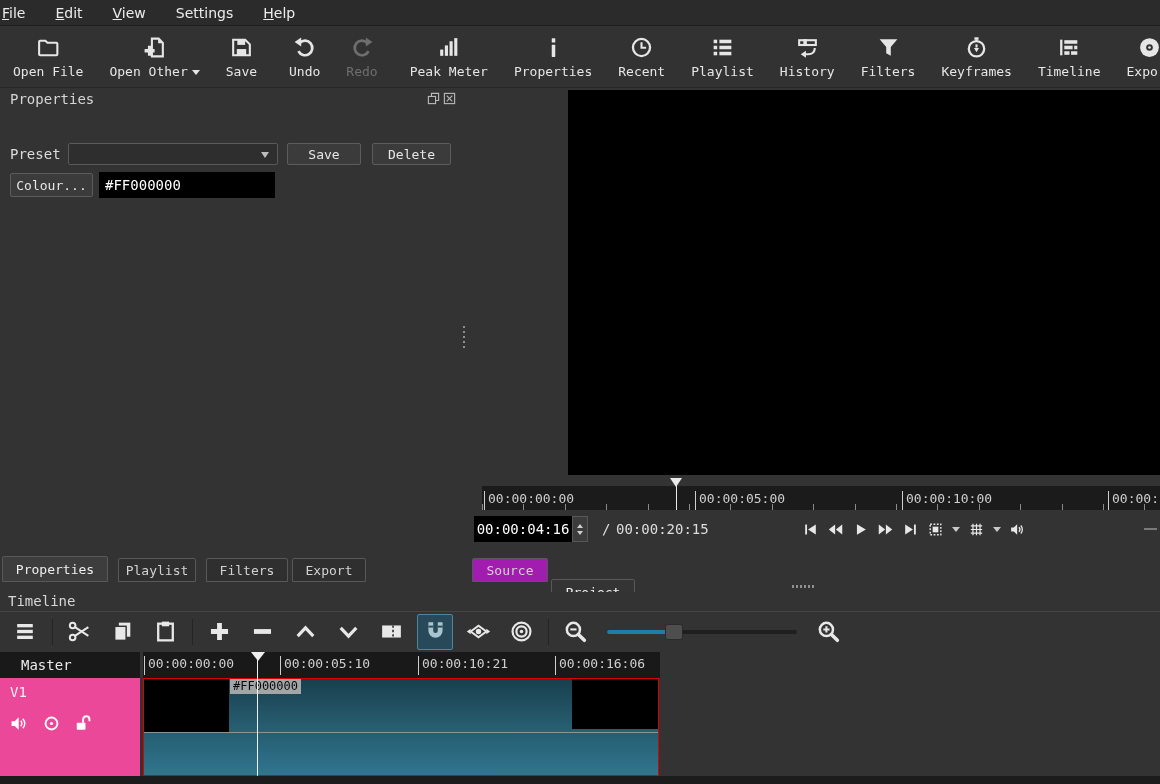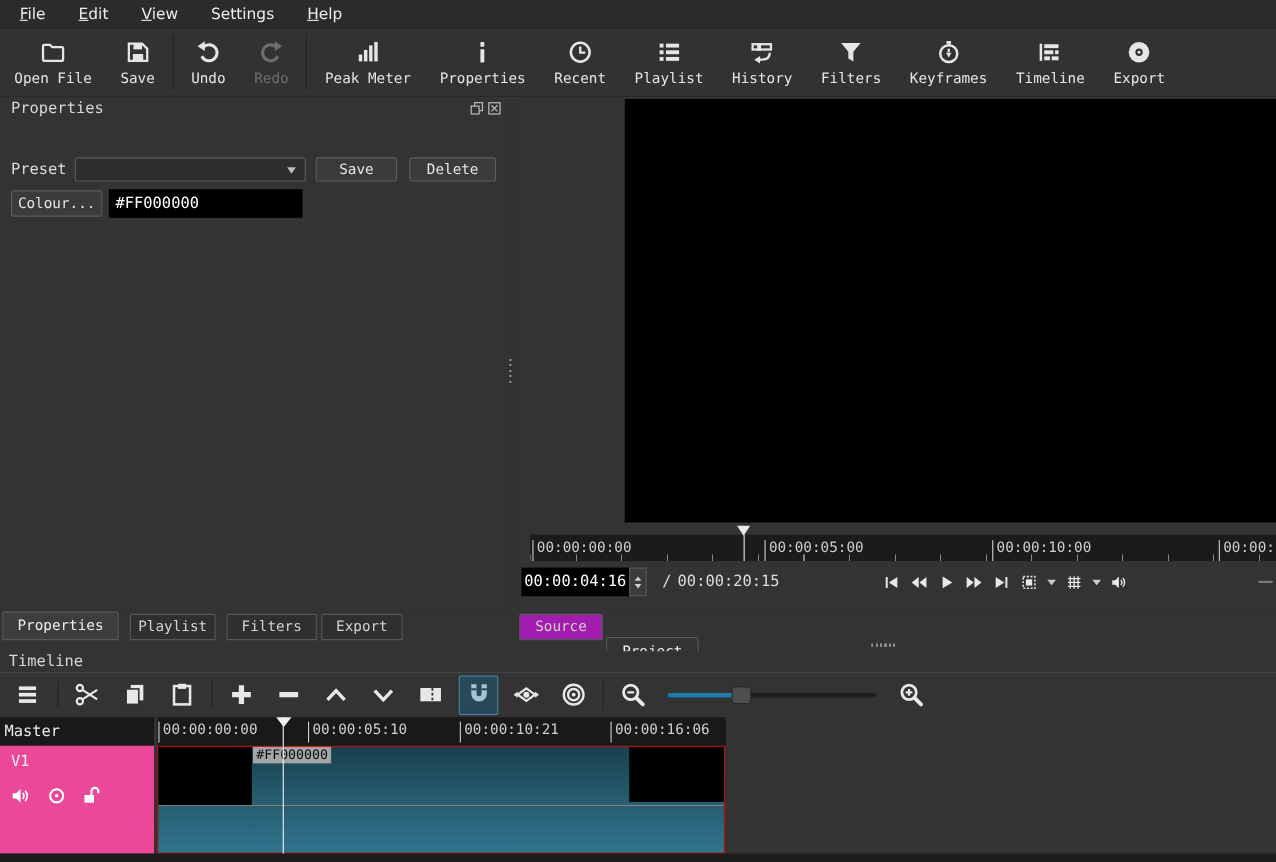--- a/index.html
+++ b/index.html
@@ -2,21 +2,21 @@
 <html><head>
 <meta charset="utf-8">
 <style>
   * { margin:0; padding:0; box-sizing:border-box; }
   html,body { width:1160px; height:784px; overflow:hidden; }
   body { position:relative; background:#333333; font-family:"DejaVu Sans Mono","Liberation Mono",monospace; color:#e4e4e4; }
   svg { display:block; }
 
   
   .menubar { position:absolute; left:0; top:0; width:1160px; height:26px; background:#2b2b2b;
-             border-bottom:1px solid #1e1e1e; display:flex; align-items:center; padding-left:18px; gap:30px;
+             border-bottom:1px solid #1e1e1e; display:flex; align-items:center; padding-left:2px; gap:30px;
              font-family:"DejaVu Sans","Liberation Sans",sans-serif; font-size:14px; color:#ececec; }
   .menu-item { cursor:default; }
   .menu-item.mnemonic::first-letter { text-decoration:underline; }
 
   
   .toolbar { position:absolute; left:0; top:26px; width:1160px; height:62px; background:#323232;
              border-bottom:1px solid #262626; display:flex; align-items:stretch; overflow:hidden; }
   .tb-item { display:flex; flex-direction:column; align-items:center; justify-content:center;
              padding:3px 13px 2px; gap:4px; color:#e6e6e6; white-space:nowrap; flex:none; }
   .tb-item.disabled { color:#6e6e6e; }
@@ -106,21 +106,21 @@
                 color:#a9c3cf; margin:0 4px; }
   .tl-sep { width:1px; height:26px; background:#242424; margin:0 5px; flex:none; }
   .zoom-slider { position:relative; width:190px; height:34px; margin:0 10px; flex:none; }
   .zs-groove { position:absolute; left:0; top:15px; width:100%; height:4px; background:#1f1f1f; border-radius:2px; }
   .zs-fill { position:absolute; left:0; top:15px; width:35%; height:4px; background:#1f7da8; border-radius:2px; }
   .zs-handle { position:absolute; left:calc(35% - 9px); top:9px; width:18px; height:16px; background:#4e4e4e;
                border:1px solid #2a2a2a; border-radius:3px; }
 
   .tl-tracks { position:absolute; left:0; top:60px; width:1160px; height:132px; }
   .master-cell { position:absolute; left:0; top:0; width:140px; height:26px; background:#191919;
-                 font-size:14px; color:#eaeaea; line-height:26px; padding-left:4px; }
+                 font-size:14px; color:#eaeaea; line-height:26px; padding-left:21px; }
   .tl-ruler { position:absolute; left:143px; top:0; width:517px; height:26px; background:#191919; overflow:hidden; }
   .tl-ruler .ruler-label { top:4px; }
   .v1-head { position:absolute; left:0; top:26px; width:140px; height:98px; background:#ec4899; }
   .v1-label { position:absolute; left:10px; top:6px; font-size:14px; color:#f2f2f2; }
   .v1-icons { position:absolute; left:10px; top:36px; display:flex; gap:13px; color:#ffffff; }
   .v1-icons svg { width:19px; height:19px; }
   .clip { position:absolute; left:143px; top:26px; width:516px; height:98px; border:1px solid #dd0000; }
   .clip-video { position:absolute; left:0; top:0; width:514px; height:53px;
                 background:linear-gradient(#183f4d,#286174); }
   .clip-black-left  { position:absolute; left:0; top:0; width:85px; height:53px; background:#000000; }
@@ -151,20 +151,33 @@
     <span class="tb-icon">
       <svg viewBox="0 0 24 24" stroke="currentColor" fill="none" stroke-width="2">
           <path d="M3 18.5V6.5c0-.6.4-1 1-1h5l2 2h8.5c.6 0 1 .4 1 1v10c0 .6-.4 1-1 1H4c-.6 0-1-.4-1-1z"></path>
         </svg>
     </span>
     <span class="tb-label">Open File</span>
   </div>
   <div class="tb-item">
     <span class="tb-icon">
       <svg viewBox="0 0 24 24" stroke="currentColor" fill="none" stroke-width="2">
+          <path d="M9.5 3.5h6.5l4 4V20.5H9.5z"></path>
+          <path fill="currentColor" stroke="none" d="M15.5 3.5v4.5H20z"></path>
+          <path fill="currentColor" stroke="none" d="M2.5 13.5h3.2v-3.2h3.2v3.2h3.2v3.2H8.9v3.2H5.7v-3.2H2.5z"></path>
+        </svg>
+    </span>
+    <span class="tb-label-row">
+      <span class="tb-label">Open Other</span>
+      <span class="dd-small"></span>
+    </span>
+  </div>
+  <div class="tb-item">
+    <span class="tb-icon">
+      <svg viewBox="0 0 24 24" stroke="currentColor" fill="none" stroke-width="2">
           <path d="M4 4.5h11.5l4.5 4.5v10.5H4z"></path>
           <rect x="8" y="4.5" width="7.5" height="5" fill="currentColor" stroke="none"></rect>
           <rect x="7.5" y="13.5" width="9" height="6" fill="currentColor" stroke="none"></rect>
         </svg>
     </span>
     <span class="tb-label">Save</span>
   </div>
   <div class="tb-sep"></div>
   <div class="tb-item">
     <span class="tb-icon">

